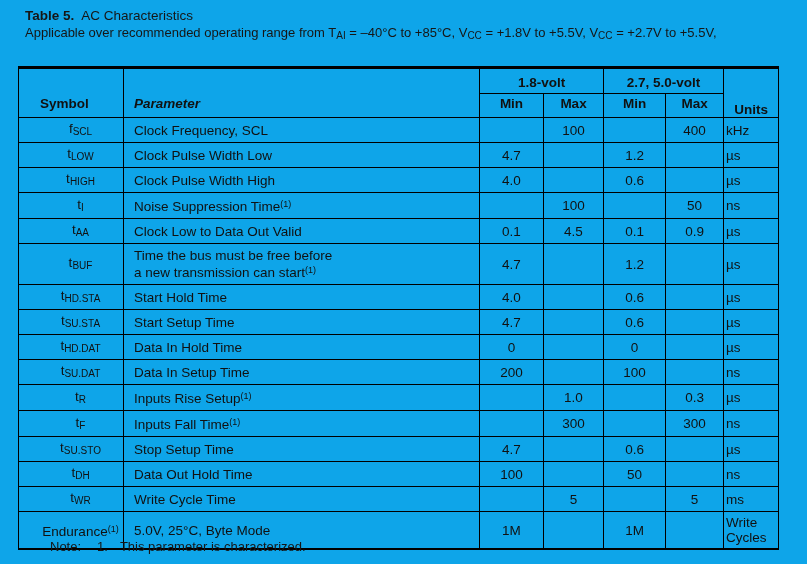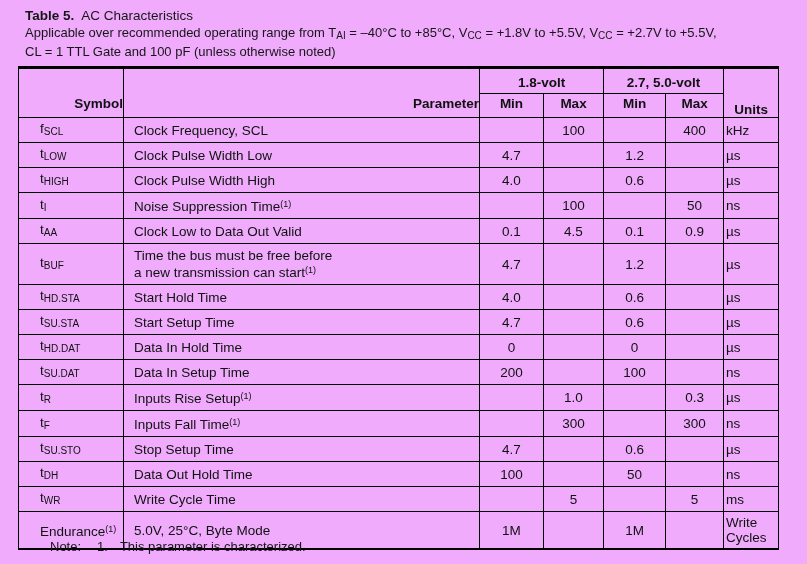--- a/index.html
+++ b/index.html
@@ -1,21 +1,21 @@
 <!DOCTYPE html>
 <html><head>
 <meta charset="utf-8">
 <style>
   * { margin: 0; padding: 0; box-sizing: border-box; }
   html, body { background: #ffffff; }
   .page {
     position: relative;
     width: 807px;
     height: 564px;
-    background: #f0abfc;
+    background: #0ea5e9;
     font-family: "Liberation Sans", "DejaVu Sans", sans-serif;
     color: #161616;
     overflow: hidden;
   }
   .caption {
     position: absolute;
     left: 25px;
     top: 8px;
     font-size: 13.5px;
     line-height: 16px;
@@ -48,38 +48,38 @@
     border-top-width: 3px;
     border-bottom-width: 2px;
   }
   table.ac th {
     font-weight: bold;
     font-size: 13.5px;
     line-height: 15px;
   }
   th.corner {
     vertical-align: bottom;
-    text-align: right;
+    text-align: left;
     padding: 0 0 6px 21px;
   }
-  th.corner-par { padding-left: 10px; }
+  th.corner-par { padding-left: 10px; font-style: italic; }
   th.units-h {
     vertical-align: bottom;
     text-align: center;
   }
   tr.group-row { height: 26px; }
   th.group { text-align: center; vertical-align: middle; padding-top: 2px; }
   tr.subhead-row { height: 24px; }
   th.subhead { text-align: center; vertical-align: bottom; padding-bottom: 6px; }
   table.ac td {
     height: 25px;
     line-height: 15px;
     vertical-align: middle;
   }
-  td.sym { text-align: left; padding: 3px 2px 3px 21px; }
+  td.sym { text-align: center; padding: 3px 2px 3px 21px; }
   td.par { text-align: left; padding: 4px 6px 4px 10px; }
   td.num { text-align: center; padding: 3px 2px; }
   td.units { text-align: left; padding: 3px 2px; white-space: pre-line; }
   .note {
     position: absolute;
     left: 22px;
     top: 539px;
     font-size: 13px;
     line-height: 15px;
     white-space: nowrap;
@@ -92,21 +92,20 @@
 <body>
 
 <div class="page">
 
   <div class="caption">
     <span class="lbl">Table 5.</span><span>AC Characteristics</span>
   </div>
 
   <div class="desc">
     <div><span>Applicable over recommended operating range from T</span><span class="sub">AI</span><span> = –40°C to +85°C, V</span><span class="sub">CC</span><span> = +1.8V to +5.5V, V</span><span class="sub">CC</span><span> = +2.7V to +5.5V,</span></div>
-    <div><span>CL = 1 TTL Gate and 100 pF (unless otherwise noted)</span></div>
   </div>
 
   <table class="ac">
     <colgroup>
       <col style="width:105px">
       <col style="width:356px">
       <col style="width:64px">
       <col style="width:60px">
       <col style="width:62px">
       <col style="width:58px">

